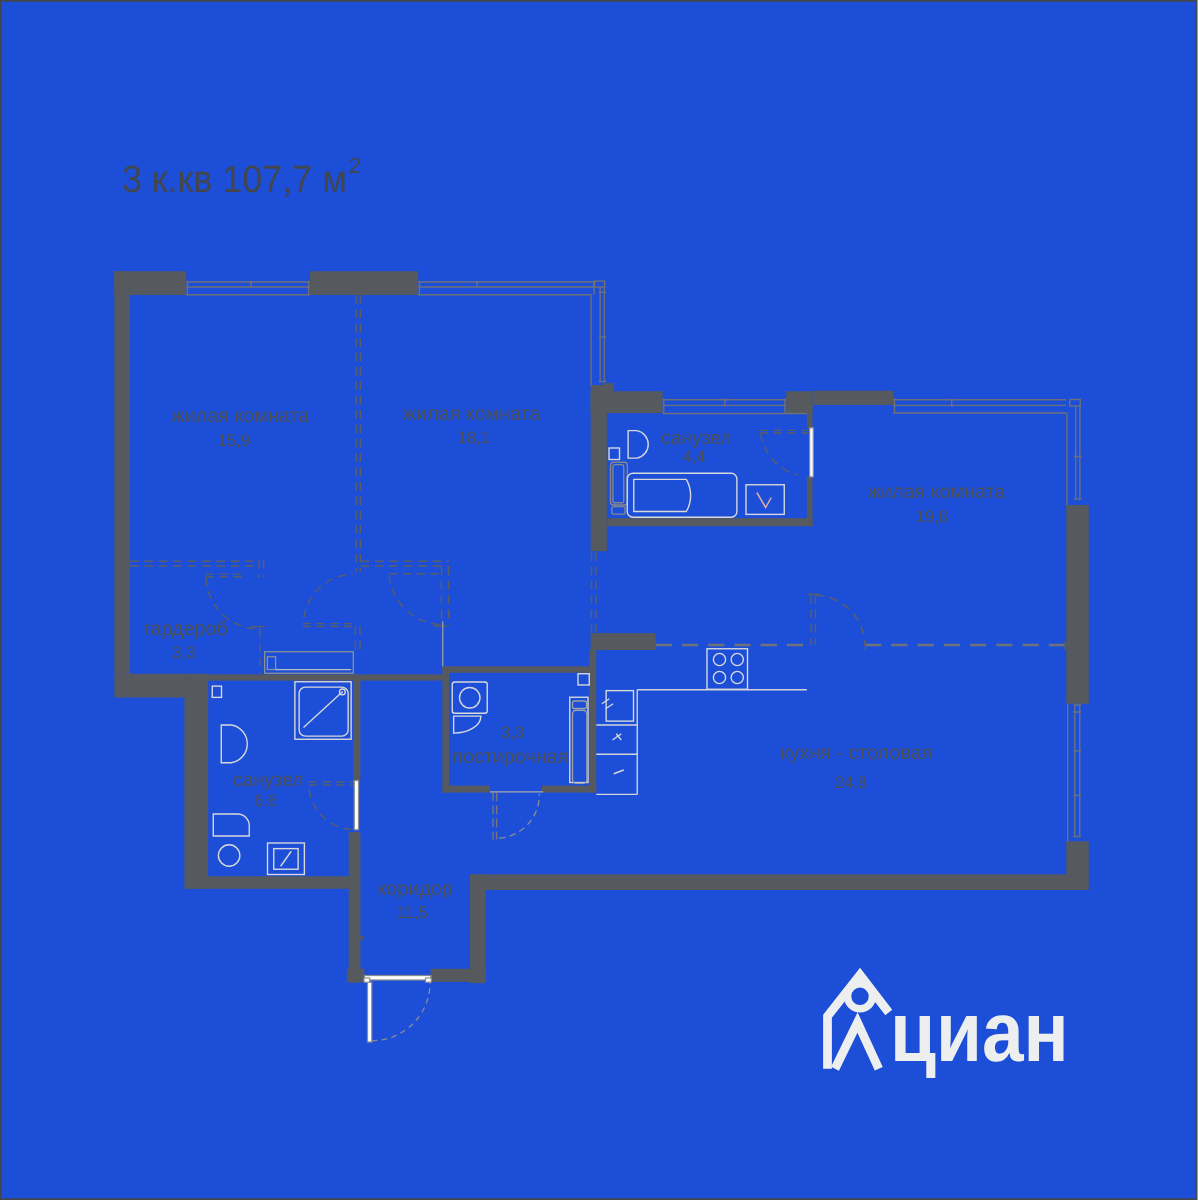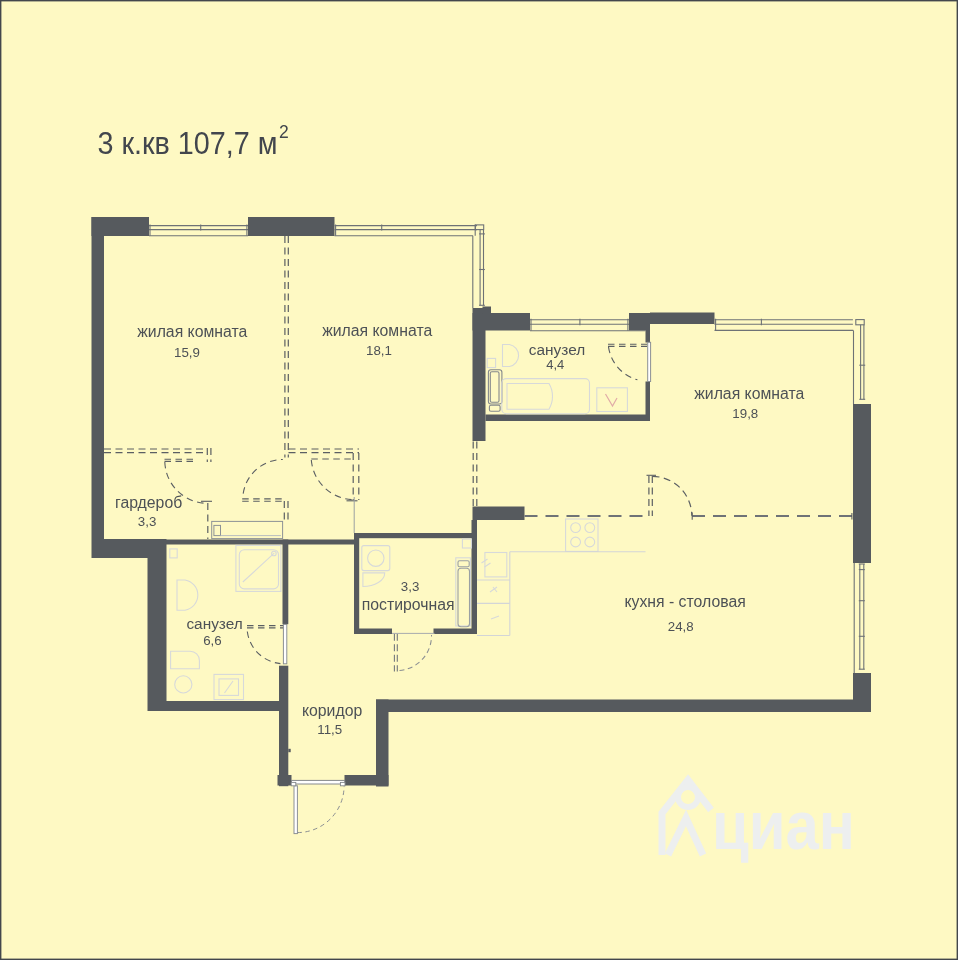--- a/index.html
+++ b/index.html
@@ -1,16 +1,16 @@
 <!DOCTYPE html>
 <html><head>
 <meta charset="utf-8">
 <style>
   html,body{margin:0;padding:0;background:#fff;}
-  .page{position:relative;width:958px;height:960px;background:#fef9c3;font-family:"Liberation Sans",sans-serif;}
+  .page{position:relative;width:958px;height:960px;background:#1d4ed8;font-family:"Liberation Sans",sans-serif;}
   svg{position:absolute;left:0;top:0;}
   text{font-family:"Liberation Sans",sans-serif;-webkit-font-smoothing:antialiased;}
 </style>
 </head>
 <body>
 <div class="page">
 <svg width="958" height="960" viewBox="0 0 958 960">
 
 <rect x="0.7" y="0.7" width="956.6" height="958.6" fill="none" stroke="#43474c" stroke-width="1.4"></rect>
 

